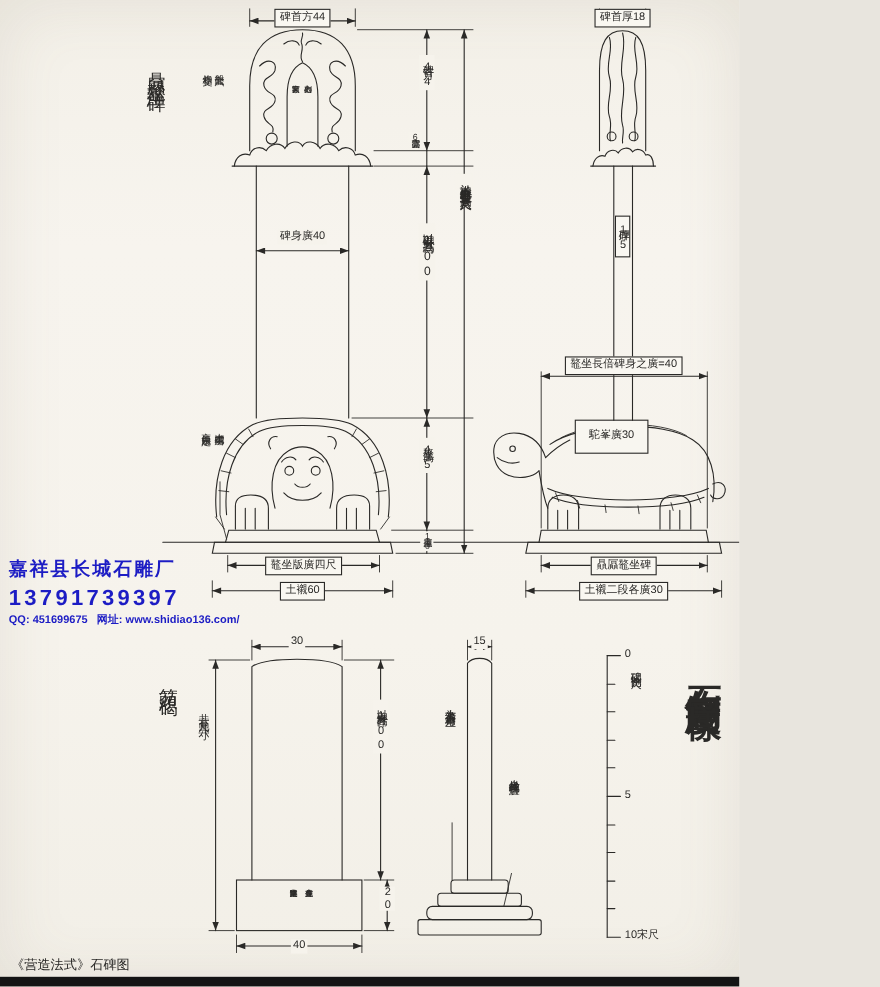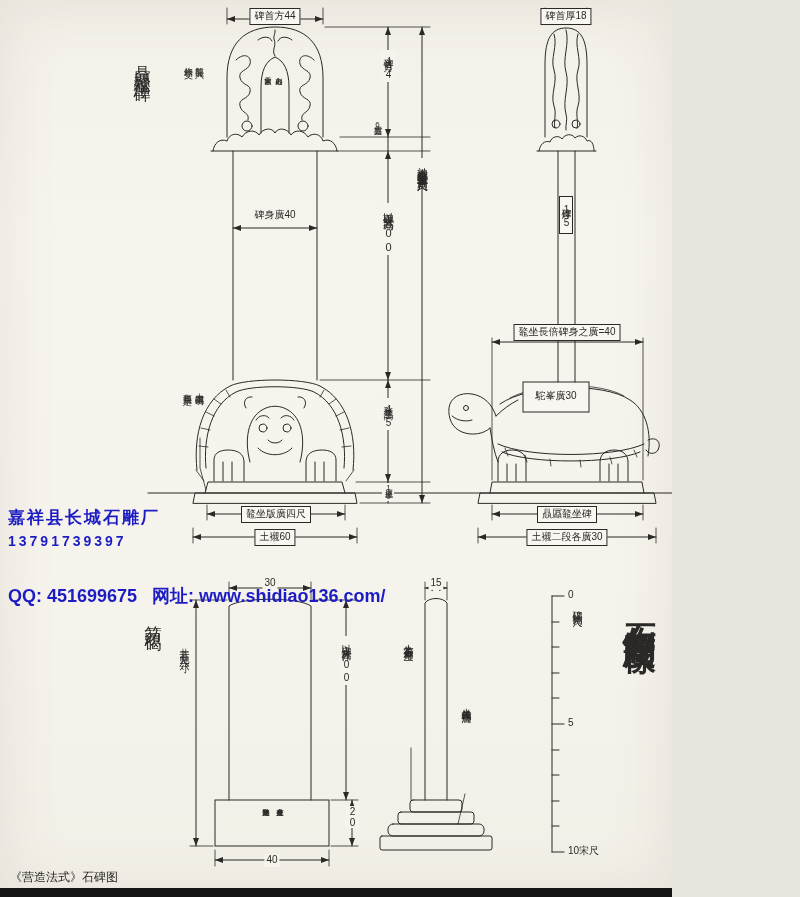--- a/index.html
+++ b/index.html
@@ -250,19 +250,19 @@
   <div class="vlbl" style="left:466px;top:700px;letter-spacing:1px">坐身或作疊澀</div>
 
   <div class="lbll" style="left:568px;top:589px">0</div>
   <div class="lbll" style="left:568px;top:717px">5</div>
   <div class="lbll" style="left:568px;top:845px">10宋尺</div>
   <div class="vlbl" style="left:577px;top:602px;letter-spacing:2px">碑碣比例尺</div>
 
   <div class="vlbl title-v" style="left:640px;top:598px;font-size:33px;letter-spacing:3px">石作制度圖樣</div>
 
   <div class="wm" style="top:506px;font-size:17px;letter-spacing:2px">嘉祥县长城石雕厂</div>
-  <div class="wm" style="top:533px;font-size:14px;letter-spacing:3px">13791739397</div>
-  <div class="wm" style="top:584px;font-size:18px">QQ: 451699675   网址: www.shidiao136.com/</div>
+  <div class="wm" style="top:533px;font-size:20px;letter-spacing:3px">13791739397</div>
+  <div class="wm" style="top:556px;font-size:10px">QQ: 451699675   网址: www.shidiao136.com/</div>
 
   <div class="lbll caption" style="left:10px;top:870px;font-size:12px">《营造法式》石碑图</div>
 
   <div class="bottom-bar"></div>
 </div>
 
 </body></html>

